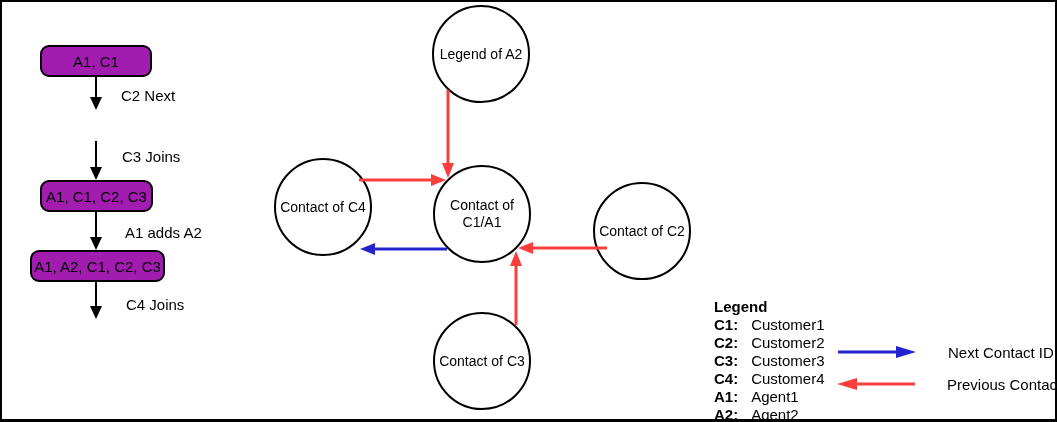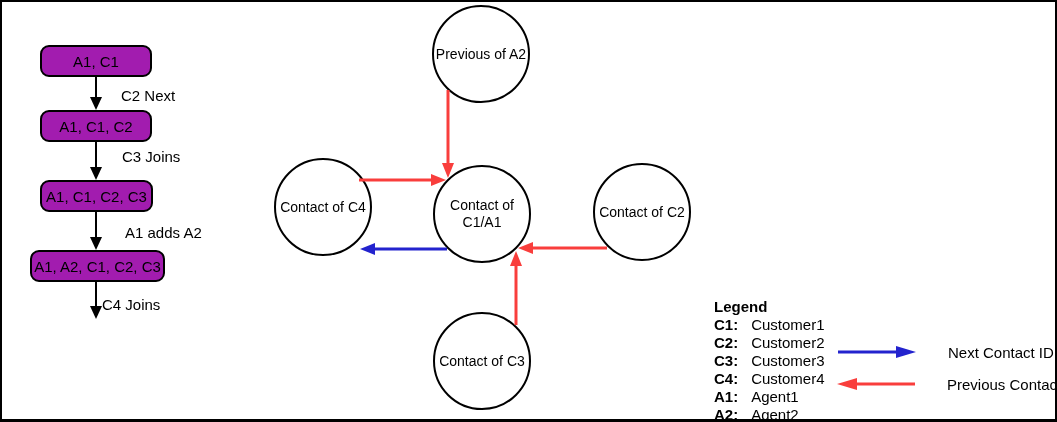--- a/index.html
+++ b/index.html
@@ -110,23 +110,20 @@
 
   <div class="fc-box" style="left:38px; top:43px; width:112px">
     <span>A1, C1</span>
   </div>
   <div class="fc-arrow" style="left:88px; top:74px; height:34px">
     <span class="shaft"></span>
     <span class="head"></span>
   </div>
   <div class="fc-label" style="left:119px; top:85px">C2 Next</div>
 
-  <div class="fc-box" style="left:38px; top:108px; width:112px">
-    <span>A1, C1, C2</span>
-  </div>
   <div class="fc-arrow" style="left:88px; top:139px; height:39px">
     <span class="shaft"></span>
     <span class="head"></span>
   </div>
   <div class="fc-label" style="left:120px; top:146px">C3 Joins</div>
 
   <div class="fc-box" style="left:38px; top:178px; width:113px">
     <span>A1, C1, C2, C3</span>
   </div>
   <div class="fc-arrow" style="left:88px; top:209px; height:39px">
@@ -135,34 +132,34 @@
   </div>
   <div class="fc-label" style="left:123px; top:222px">A1 adds A2</div>
 
   <div class="fc-box" style="left:28px; top:248px; width:135px">
     <span>A1, A2, C1, C2, C3</span>
   </div>
   <div class="fc-arrow" style="left:88px; top:279px; height:38px">
     <span class="shaft"></span>
     <span class="head"></span>
   </div>
-  <div class="fc-label" style="left:100px; top:294px">C4 Joins</div>
+  <div class="fc-label" style="left:124px; top:294px">C4 Joins</div>
 
 
   <div class="node" style="left:430px; top:3px">
-    <span>Previous of A2</span>
+    <span>Legend of A2</span>
   </div>
   <div class="node" style="left:272px; top:156px">
     <span>Contact of C4</span>
   </div>
   <div class="node" style="left:431px; top:163px">
     <span>Contact of</span>
     <span>C1/A1</span>
   </div>
-  <div class="node" style="left:591px; top:161px">
+  <div class="node" style="left:591px; top:180px">
     <span>Contact of C2</span>
   </div>
   <div class="node" style="left:431px; top:310px">
     <span>Contact of C3</span>
   </div>
 
   <svg class="edges" width="1057" height="422" viewBox="0 0 1057 422">
 
     <g>
       <line class="edge-line-prev" x1="446" y1="88" x2="446" y2="162"></line>

